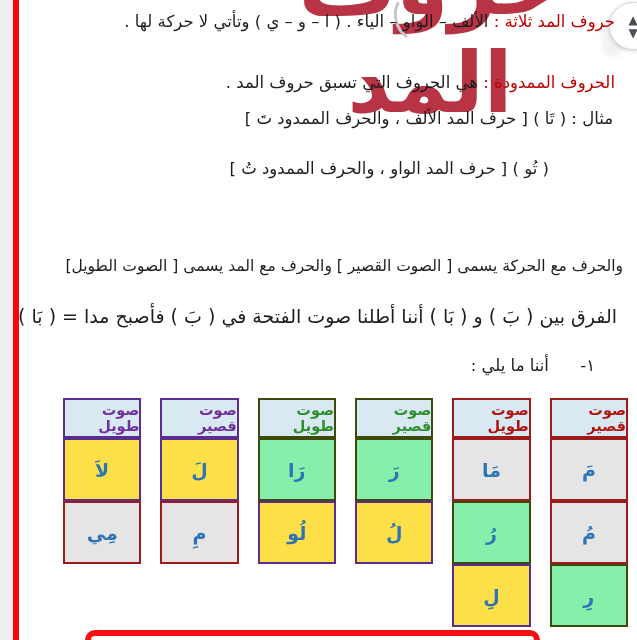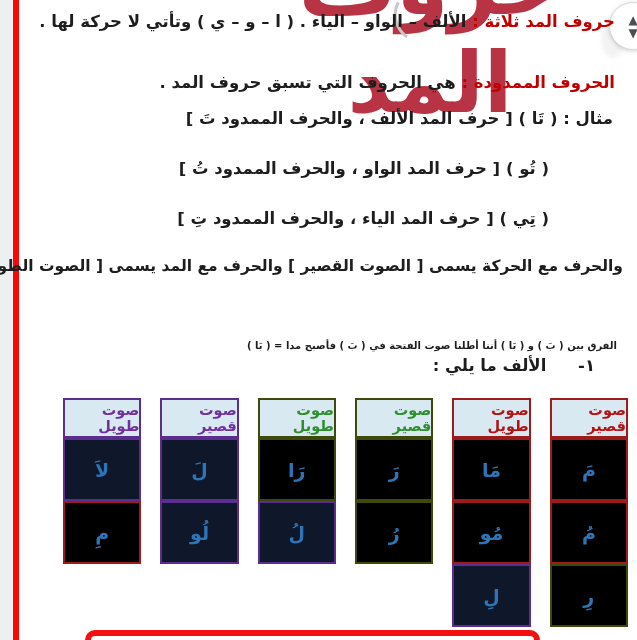--- a/index.html
+++ b/index.html
@@ -39,30 +39,30 @@
     background:#ffffff; border:1px solid #d8d8d8; border-radius:50%;
     box-shadow:0 1px 4px rgba(0,0,0,.18);
     display:flex; flex-direction:column; align-items:center; justify-content:center;
     gap:1px;
   }
   .scroll-widget .tri { font-size:12px; line-height:12px; color:#4b4f54; cursor:pointer; }
 
   
   .t-line {
     position:absolute; direction:rtl; white-space:nowrap;
-    font-weight:bold; font-size:16.5px; color:#1d1d1d;
+    font-weight:normal; font-size:16.5px; color:#1d1d1d;
   }
   .red-lbl { color:#c00000; }
   .l1 { top:12px;  right:22px; }
   .l2 { top:73px;  right:22px; }
   .l3 { top:109px; right:24px; }
   .l4 { top:159px; right:88px; }
   .l5 { top:209px; right:88px; }
   .l6 { top:257px; right:14px; font-size:15.5px; }
-  .l7 { top:305px; right:20px; font-size:10px;margin-top:35px; }
+  .l7 { top:305px; right:20px; font-size:19px; }
   .l8 { top:356px; right:42px; }
   .l8 .num { margin-left:26px; }
 
   
   .tbl {
     position:absolute; left:44px; top:398px; width:584px;
     direction:rtl; display:grid; grid-template-columns:repeat(6,1fr);
   }
   .cell {
     border:2px solid #000; display:flex; align-items:center; justify-content:center;
@@ -70,23 +70,23 @@
     margin-left:19px;
   }
   .hcell { height:40px; background:#d9e9f2; font-size:14.5px; }
   .bcell { height:63px; font-size:19px; color:#2e75b6; }
   .red    { border-color:#9e1b1b; }
   .green  { border-color:#3d4a0c; }
   .purple { border-color:#5b2d90; }
   .hcell.red    { color:#b21414; }
   .hcell.green  { color:#2f8f2f; }
   .hcell.purple { color:#7030a0; }
-  .bcell.red    { background:#000000; }
-  .bcell.green  { background:#000000; }
-  .bcell.purple { background:#0f172a; }
+  .bcell.red    { background:#e5e5e5; }
+  .bcell.green  { background:#86efac; }
+  .bcell.purple { background:#fde047; }
 
   
   .bottom-frame {
     position:absolute; left:85px; top:630px; width:455px; height:40px;
     border:6px solid #f21010; border-radius:10px; background:transparent;
   }
 </style>
 </head>
 <body>
 
@@ -110,52 +110,51 @@
     <span>الألف – الواو – الياء . ( ا – و – ي ) وتأتي لا حركة لها .</span>
   </div>
 
   <div class="t-line l2">
     <span class="red-lbl">الحروف الممدودة :</span>
     <span>هي الحروف التي تسبق حروف المد .</span>
   </div>
 
   <div class="t-line l4">( تُو ) [ حرف المد الواو ، والحرف الممدود تُ ]</div>
   <div class="t-line l3">مثال : ( تَا ) [ حرف المد الألف ، والحرف الممدود تَ ]</div>
-  <div class="t-line l5">( تِي ) [ حرف المد الياء ، والحرف الممدود تِ ]</div>
 
   <div class="t-line l6">والحرف مع الحركة يسمى [ الصوت القصير ] والحرف مع المد يسمى [ الصوت الطويل]</div>
   <div class="t-line l7">الفرق بين ( بَ ) و ( بَا ) أننا أطلنا صوت الفتحة في ( بَ ) فأصبح مدا = ( بَا )</div>
 
   <div class="t-line l8">
     <span class="num">١-</span>
-    <span>الألف ما يلي :</span>
+    <span>أننا ما يلي :</span>
   </div>
 
   <div class="tbl">
 
     <div class="cell hcell red">صوت قصير</div>
     <div class="cell hcell red">صوت طويل</div>
     <div class="cell hcell green">صوت قصير</div>
     <div class="cell hcell green">صوت طويل</div>
     <div class="cell hcell purple">صوت قصير</div>
     <div class="cell hcell purple">صوت طويل</div>
 
     <div class="cell bcell red">مَ</div>
     <div class="cell bcell red">مَا</div>
     <div class="cell bcell green">رَ</div>
     <div class="cell bcell green">رَا</div>
     <div class="cell bcell purple">لَ</div>
     <div class="cell bcell purple">لاَ</div>
 
     <div class="cell bcell red">مُ</div>
-    <div class="cell bcell red">مُو</div>
     <div class="cell bcell green">رُ</div>
     <div class="cell bcell purple">لُ</div>
     <div class="cell bcell purple">لُو</div>
 
     <div class="cell bcell red">مِ</div>
+    <div class="cell bcell red">مِي</div>
     <div class="cell bcell green">رِ</div>
     <div class="cell bcell purple">لِ</div>
   </div>
 
   <div class="bottom-frame"></div>
 
 </div>
 
 </body></html>

